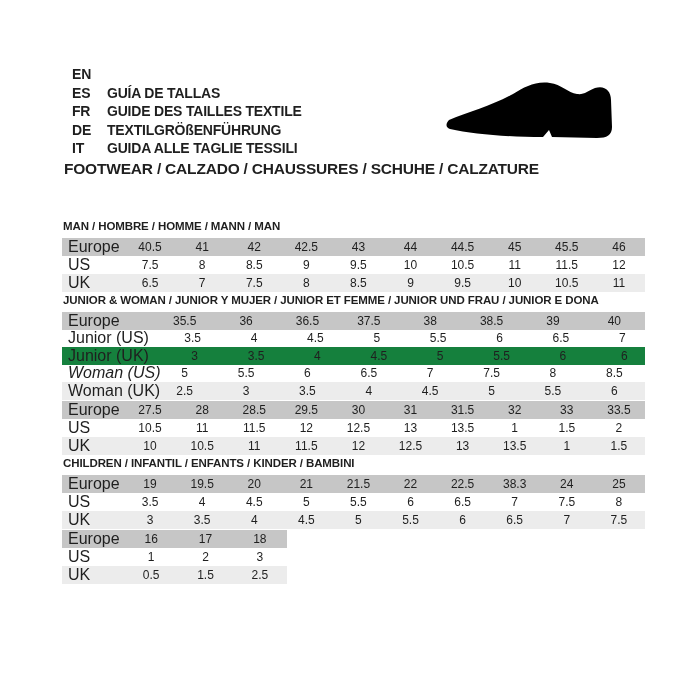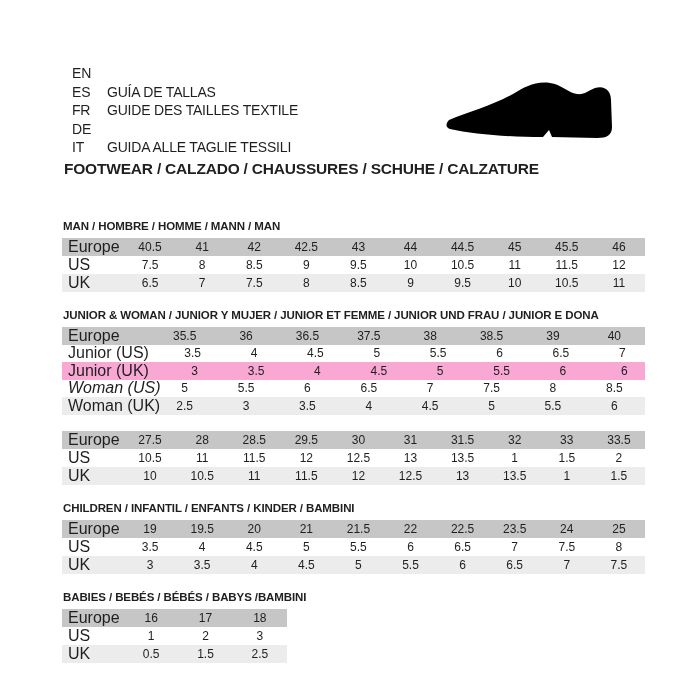--- a/index.html
+++ b/index.html
@@ -19,23 +19,23 @@
 
   
   .lang-block {
     position: absolute;
     left: 72px;
     top: 65px;
   }
   .lang-row {
     display: flex;
     height: 18.5px;
-    align-items: flex-start;
+    align-items: center;
     font-size: 14px;
-    font-weight: 400;
+    font-weight: 700;
     letter-spacing: -0.2px;
     white-space: nowrap;
   }
   .lang-code { width: 35px; }
 
   
   .shoe-wrap {
     position: absolute;
     left: 444px;
     top: 78px;
@@ -54,21 +54,21 @@
     white-space: nowrap;
   }
 
   
   .tables-area {
     position: absolute;
     left: 62px;
     top: 219px;
     width: 590px;
   }
-  .section { margin-bottom: 16px; }
+  .section { margin-bottom: 1px; }
   .section-title {
     font-size: 11.5px;
     font-weight: 700;
     letter-spacing: -0.1px;
     line-height: 15px;
     margin: 0 0 4px 1px;
     white-space: nowrap;
   }
   .size-table { }
   .t-row {
@@ -103,20 +103,21 @@
     <div class="lang-row">
       <span class="lang-code">ES</span>
       <span class="lang-label">GUÍA DE TALLAS</span>
     </div>
     <div class="lang-row">
       <span class="lang-code">FR</span>
       <span class="lang-label">GUIDE DES TAILLES TEXTILE</span>
     </div>
     <div class="lang-row">
       <span class="lang-code">DE</span>
+      <span class="lang-label">TEXTILGRÖßENFÜHRUNG</span>
     </div>
     <div class="lang-row">
       <span class="lang-code">IT</span>
       <span class="lang-label">GUIDA ALLE TAGLIE TESSILI</span>
     </div>
   </div>
 
   <div class="shoe-wrap">
     <svg width="178" height="66" viewBox="0 0 176 66" xmlns="http://www.w3.org/2000/svg">
       <path d="M4 42
@@ -202,21 +203,21 @@
             <div class="t-label" style="width: 92px;">Junior (US)</div>
             <div class="t-cell">3.5</div>
             <div class="t-cell">4</div>
             <div class="t-cell">4.5</div>
             <div class="t-cell">5</div>
             <div class="t-cell">5.5</div>
             <div class="t-cell">6</div>
             <div class="t-cell">6.5</div>
             <div class="t-cell">7</div>
           </div>
-          <div class="t-row" style="background: #f9a8d4; gap: 20px;">
+          <div class="t-row" style="background: #15803d; gap: 20px;">
             <div class="t-label" style="width: 92px;">Junior (UK)</div>
             <div class="t-cell">3</div>
             <div class="t-cell">3.5</div>
             <div class="t-cell">4</div>
             <div class="t-cell">4.5</div>
             <div class="t-cell">5</div>
             <div class="t-cell">5.5</div>
             <div class="t-cell">6</div>
             <div class="t-cell">6</div>
           </div>
@@ -294,21 +295,21 @@
       <div class="size-table" style="width: 583px;">
           <div class="t-row" style="background: rgb(198, 198, 198);">
             <div class="t-label" style="width: 62px;">Europe</div>
             <div class="t-cell">19</div>
             <div class="t-cell">19.5</div>
             <div class="t-cell">20</div>
             <div class="t-cell">21</div>
             <div class="t-cell">21.5</div>
             <div class="t-cell">22</div>
             <div class="t-cell">22.5</div>
-            <div class="t-cell">23.5</div>
+            <div class="t-cell">38.3</div>
             <div class="t-cell">24</div>
             <div class="t-cell">25</div>
           </div>
           <div class="t-row" style="background: rgb(255, 255, 255);">
             <div class="t-label" style="width: 62px;">US</div>
             <div class="t-cell">3.5</div>
             <div class="t-cell">4</div>
             <div class="t-cell">4.5</div>
             <div class="t-cell">5</div>
             <div class="t-cell">5.5</div>
@@ -328,21 +329,20 @@
             <div class="t-cell">5.5</div>
             <div class="t-cell">6</div>
             <div class="t-cell">6.5</div>
             <div class="t-cell">7</div>
             <div class="t-cell">7.5</div>
           </div>
         </div>
     </div>
 
     <div class="section">
-      <div class="section-title">BABIES / BEBÉS / BÉBÉS / BABYS /BAMBINI</div>
       <div class="size-table" style="width: 225px;">
           <div class="t-row" style="background: rgb(198, 198, 198);">
             <div class="t-label" style="width: 62px;">Europe</div>
             <div class="t-cell">16</div>
             <div class="t-cell">17</div>
             <div class="t-cell">18</div>
           </div>
           <div class="t-row" style="background: rgb(255, 255, 255);">
             <div class="t-label" style="width: 62px;">US</div>
             <div class="t-cell">1</div>

